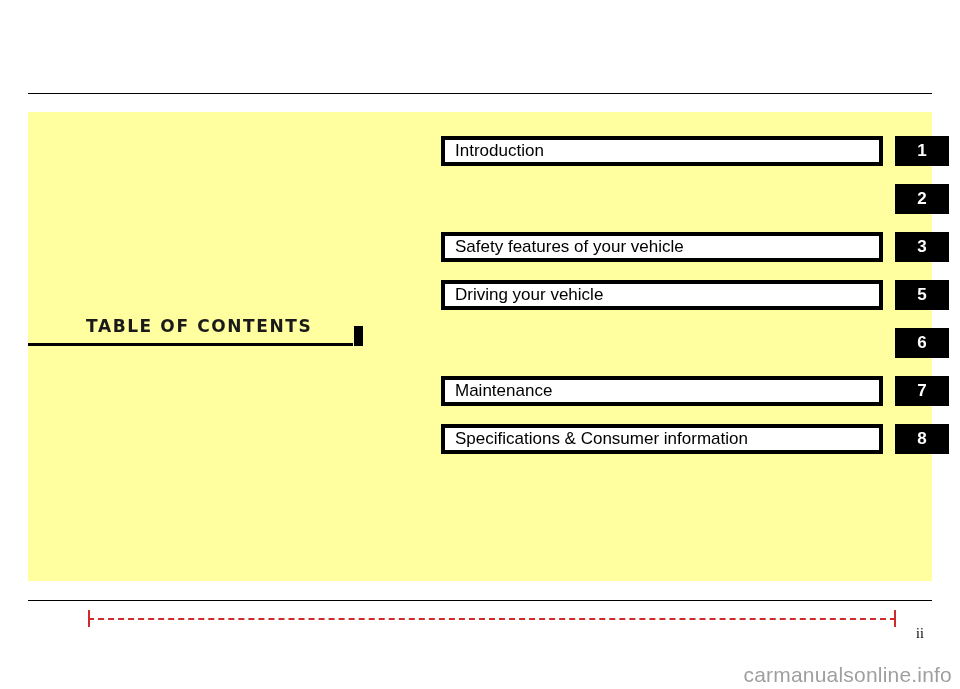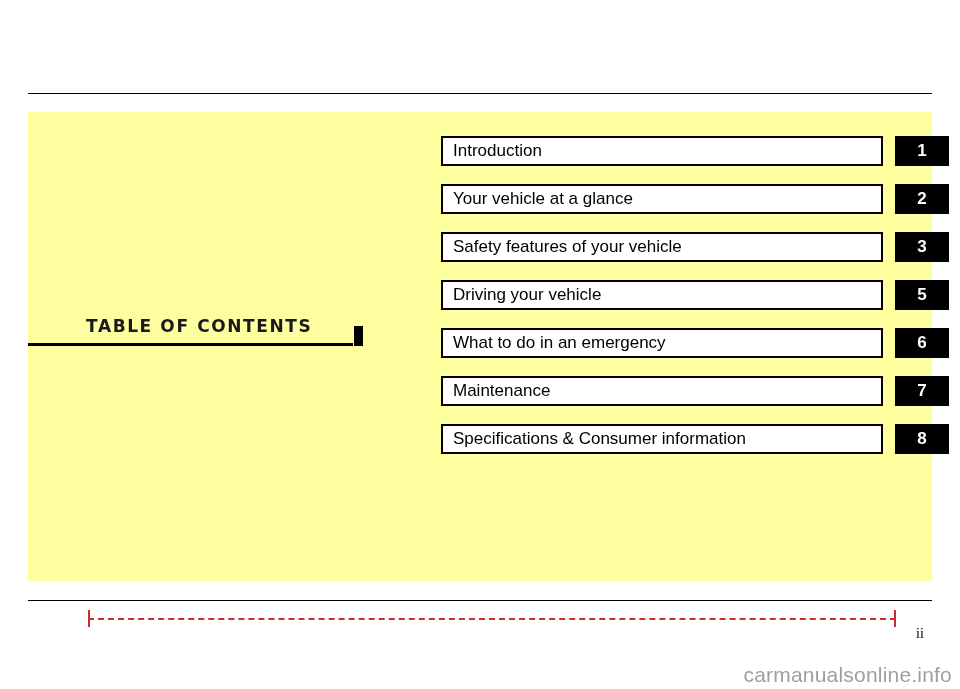--- a/index.html
+++ b/index.html
@@ -93,21 +93,21 @@
     position: relative;
     height: 32px;
     margin-bottom: 16px;
   }
   .toc-label {
     position: absolute;
     left: 0;
     top: 0;
     width: 442px;
     height: 30px;
-    border: 2px solid #000000;
+    border: 4px solid #000000;
     background: #ffffff;
     box-sizing: border-box;
     display: flex;
     align-items: center;
     padding-left: 10px;
     font-size: 17px;
     color: #000000;
     white-space: nowrap;
     overflow: hidden;
   }
@@ -191,37 +191,35 @@
   </div>
 
   <div class="toc-rows">
 
     <div class="toc-row">
       <div class="toc-label">Introduction</div>
       <div class="toc-tab">1</div>
     </div>
 
     <div class="toc-row">
-      <div class="toc-label">Your vehicle at a glance</div>
       <div class="toc-tab">2</div>
     </div>
 
     <div class="toc-row">
       <div class="toc-label">Safety features of your vehicle</div>
       <div class="toc-tab">3</div>
     </div>
 
 
     <div class="toc-row">
       <div class="toc-label">Driving your vehicle</div>
       <div class="toc-tab">5</div>
     </div>
 
     <div class="toc-row">
-      <div class="toc-label">What to do in an emergency</div>
       <div class="toc-tab">6</div>
     </div>
 
     <div class="toc-row">
       <div class="toc-label">Maintenance</div>
       <div class="toc-tab">7</div>
     </div>
 
     <div class="toc-row">
       <div class="toc-label">Specifications &amp; Consumer information</div>

